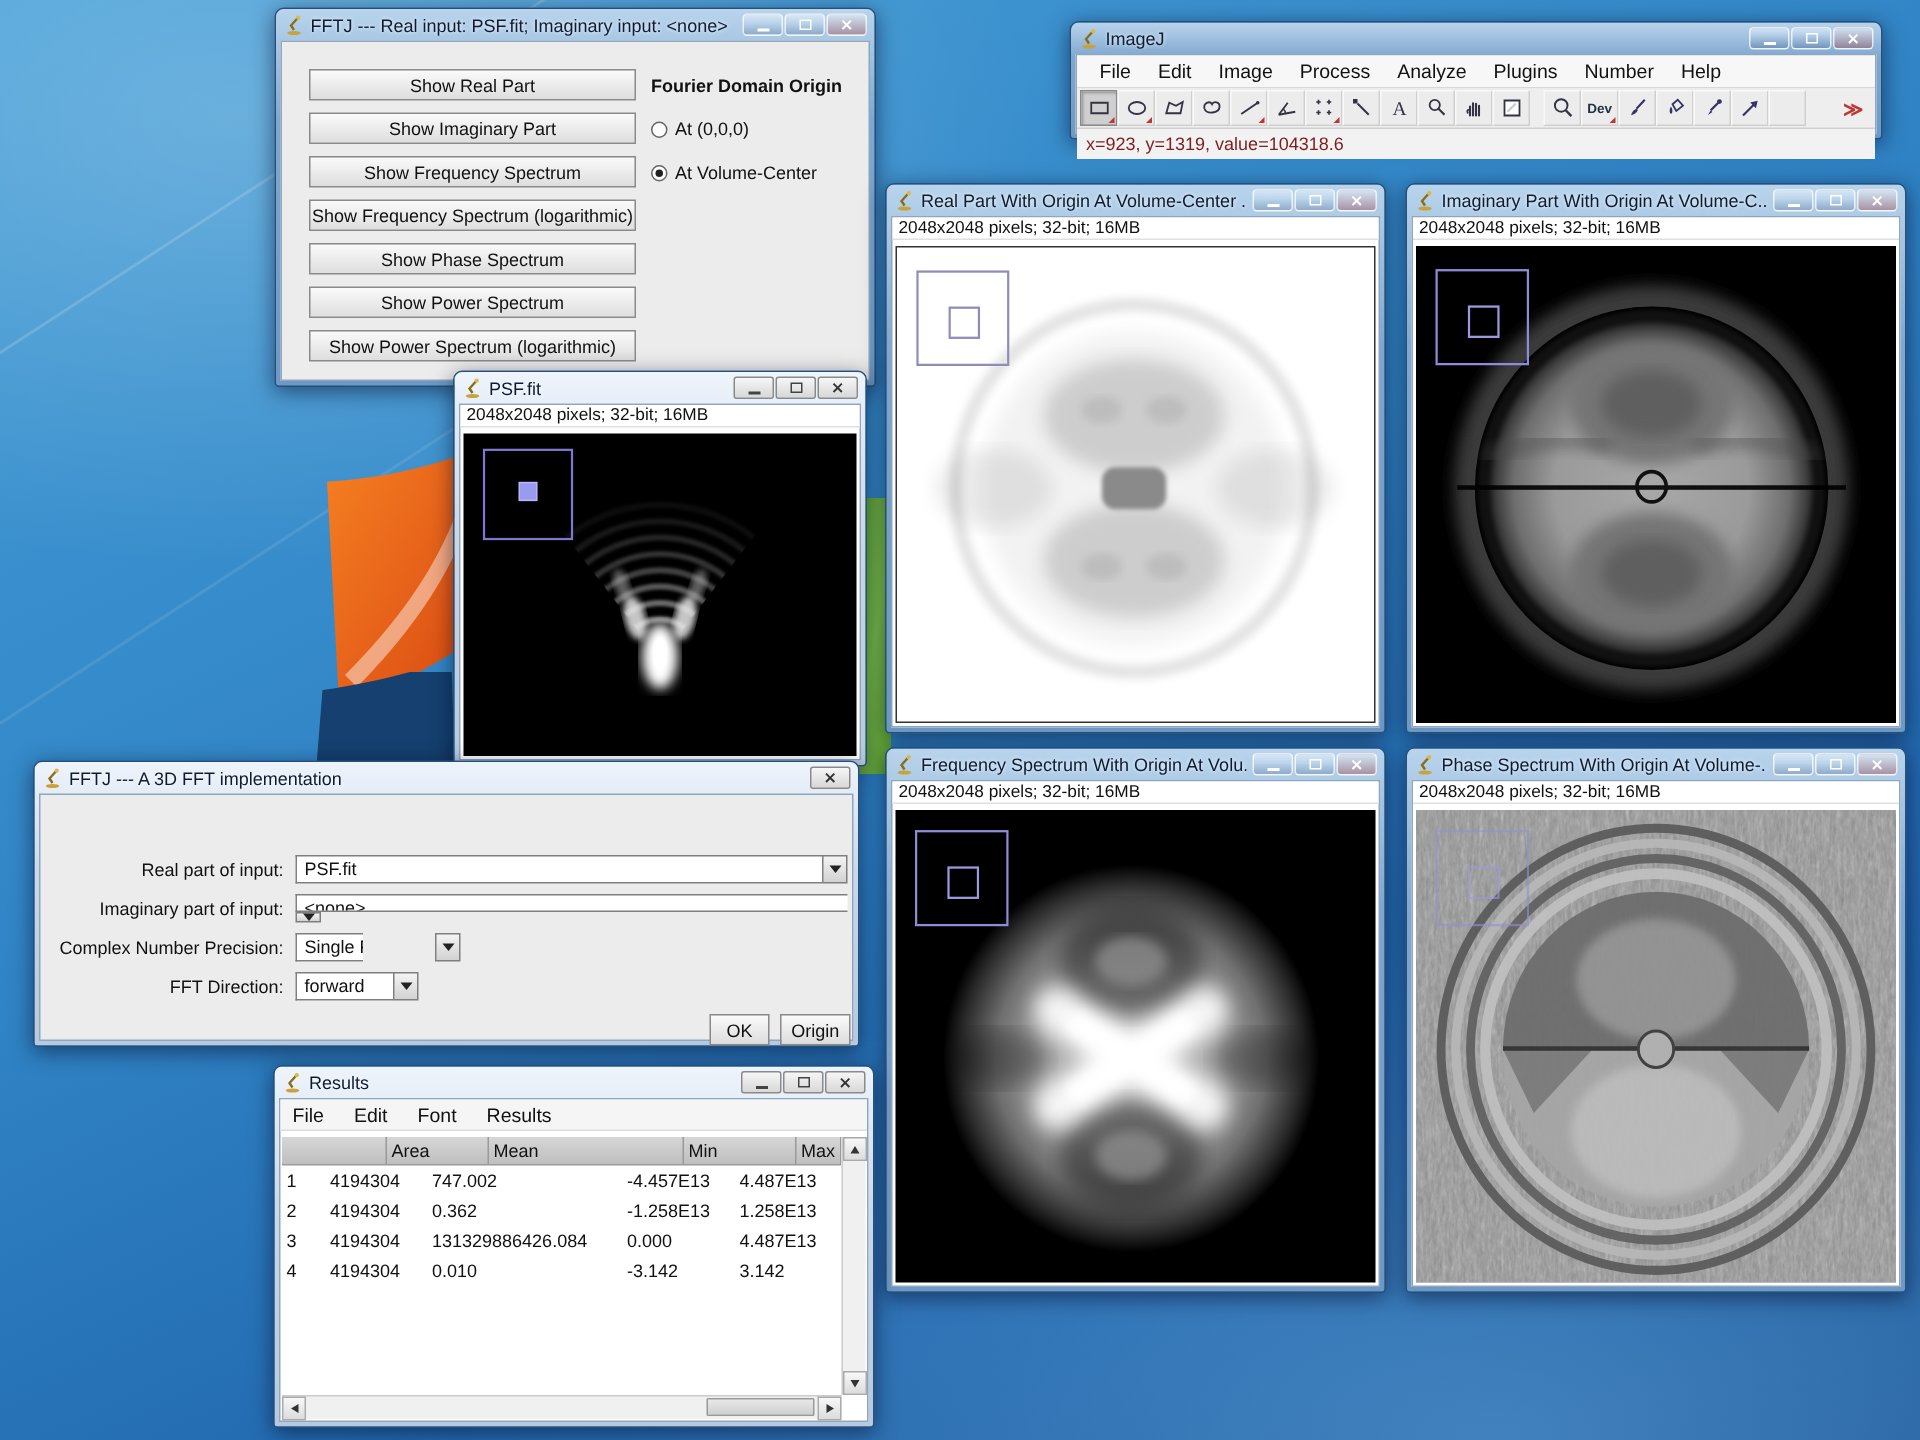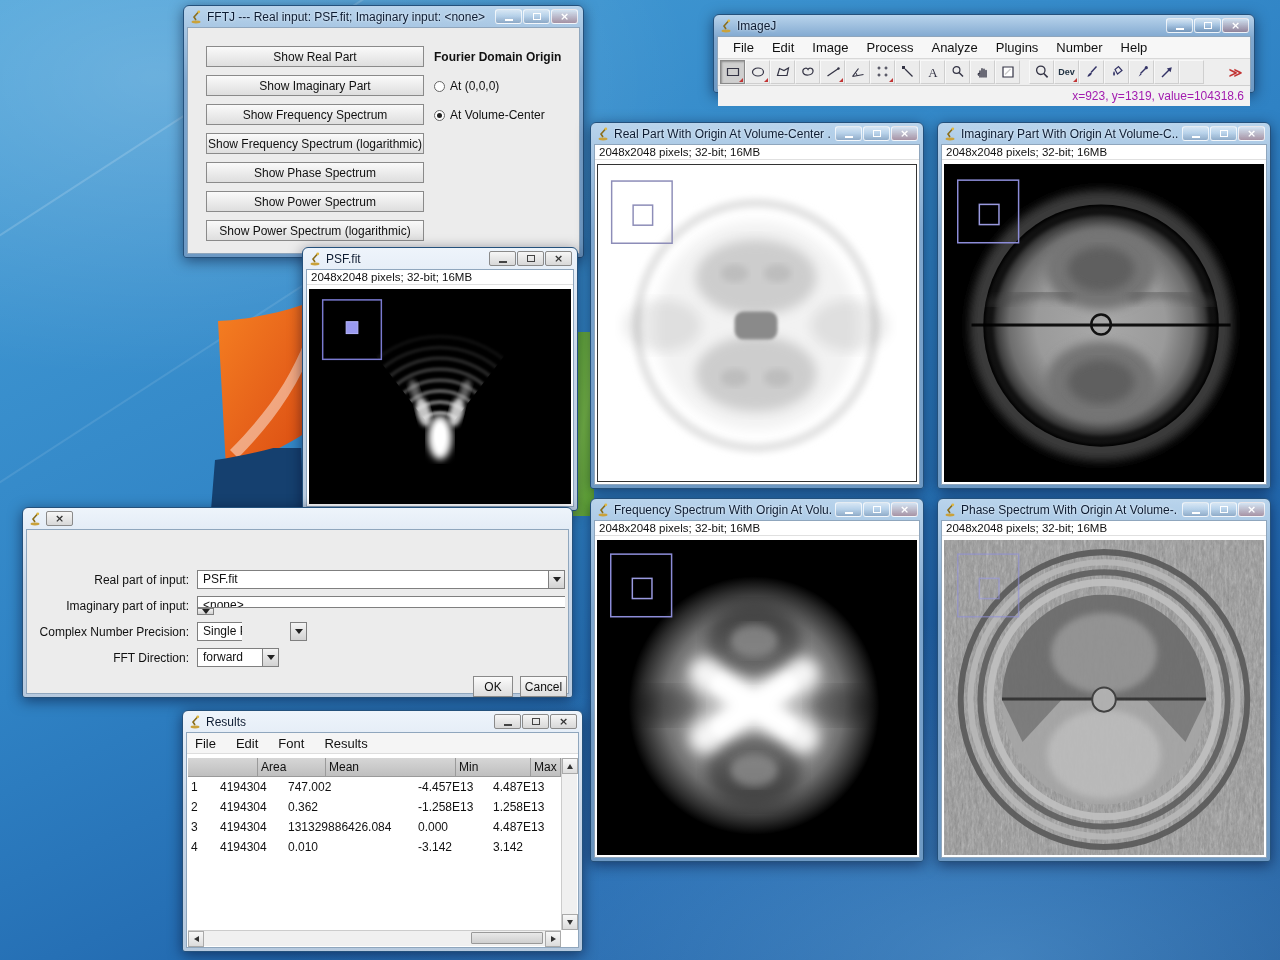--- a/index.html
+++ b/index.html
@@ -54,21 +54,21 @@
   .ij-tools { display:flex; padding:1px 2px; background:#eee; border-bottom:1px solid #cfcfcf; }
   .tool { width:25px; height:24px; background:#ececec; border:1px solid #cfcfcf; border-left-color:#f8f8f8; border-top-color:#f8f8f8;
           display:flex; align-items:center; justify-content:center; position:relative; cursor:pointer; }
   .tool.selected { background:#cfcfcf; border:1px solid #8a8a8a; box-shadow:inset 1px 1px 2px rgba(0,0,0,.3); }
   .tool .corner { position:absolute; right:1px; bottom:1px; width:0; height:0;
                   border-left:4px solid transparent; border-bottom:4px solid #c23434; }
   .tool-gap { width:9px; }
   .tool-dev { font-size:9px; color:#234; font-weight:bold; }
   .tool-more { margin-left:auto; border:none; background:none; }
   .tool-more span { color:#c23434; font-weight:bold; font-size:13px; }
-  .ij-status { font-size:12px; color:#a21caf; padding:3px 6px; background:#f2f2f2;text-align:right; }
+  .ij-status { font-size:12px; color:#7f1d1d; padding:3px 6px; background:#f2f2f2; }
 
   
   .info-line { font-size:11.5px; color:#111; background:#fff; padding:1px 4px; border-bottom:1px solid #e0e0e0; }
   .canvas { position:absolute; left:2px; right:2px; top:19px; bottom:2px; overflow:hidden; }
   .canvas svg { display:block; width:100%; height:100%; }
 
   
   .fld-label { position:absolute; font-size:12px; color:#111; text-align:right; width:160px; }
   .combo { position:absolute; display:flex; height:19px; cursor:pointer; }
   .combo-text { flex:1; background:#fff; border:1px solid #7f7f7f; border-right:none; font-size:12px; color:#111; padding:1px 5px; white-space:nowrap; overflow:hidden; }
@@ -483,20 +483,21 @@
   </div>
 </div>
 
 <div class="win pale" style="left:22px;top:507px;width:551px;height:191px;z-index:30;">
   <div class="tb">
     <svg class="win-icon" viewBox="0 0 14 14">
       <ellipse cx="7" cy="12" rx="4.5" ry="1.4" fill="#caa23a"></ellipse>
         <path d="M9.5 2 L5 7 L7 10" stroke="#8a6d1a" stroke-width="1.6" fill="none"></path>
         <circle cx="9.8" cy="1.8" r="1.4" fill="#e0b840"></circle>
     </svg>
+    <span class="tb-title">FFTJ --- A 3D FFT implementation</span>
     <span class="caps">
       <span class="cap">
           <span class="b-x">×</span>
         </span>
     </span>
   </div>
   <div class="body-gray">
     <div class="fld-label" style="top:43px;left:2px;">Real part of input:</div>
     <div class="combo" style="left:170px;top:40px;width:368px;">
       <span class="combo-text">PSF.fit</span>
@@ -519,21 +520,21 @@
         </span>
     </div>
     <div class="fld-label" style="top:121px;left:2px;">FFT Direction:</div>
     <div class="combo" style="left:170px;top:118px;width:82px;">
       <span class="combo-text">forward</span>
       <span class="combo-btn">
           <span class="tri-down"></span>
         </span>
     </div>
     <div class="dlg-btn" style="left:446px;top:146px;width:40px;">OK</div>
-    <div class="dlg-btn" style="left:493px;top:146px;width:47px;">Cancel</div>
+    <div class="dlg-btn" style="left:493px;top:146px;width:47px;">Origin</div>
   </div>
 </div>
 
 <div class="win" style="left:590px;top:498px;width:334px;height:364px;z-index:10;">
   <div class="tb">
     <svg class="win-icon" viewBox="0 0 14 14">
       <ellipse cx="7" cy="12" rx="4.5" ry="1.4" fill="#caa23a"></ellipse>
         <path d="M9.5 2 L5 7 L7 10" stroke="#8a6d1a" stroke-width="1.6" fill="none"></path>
         <circle cx="9.8" cy="1.8" r="1.4" fill="#e0b840"></circle>
     </svg>

